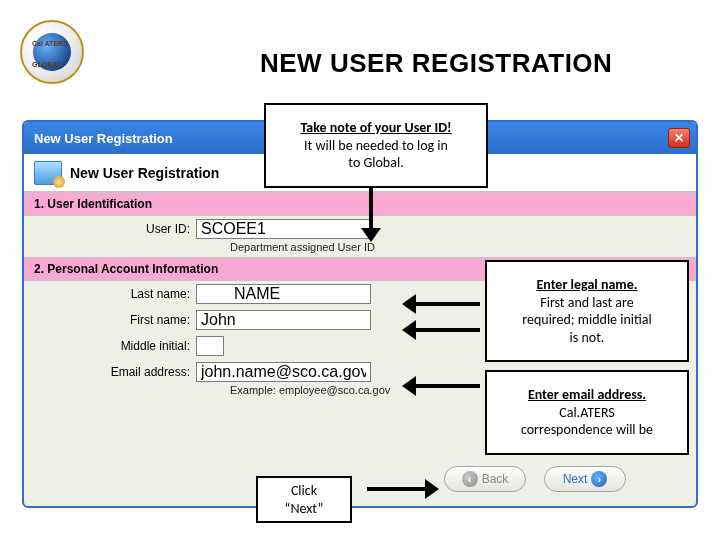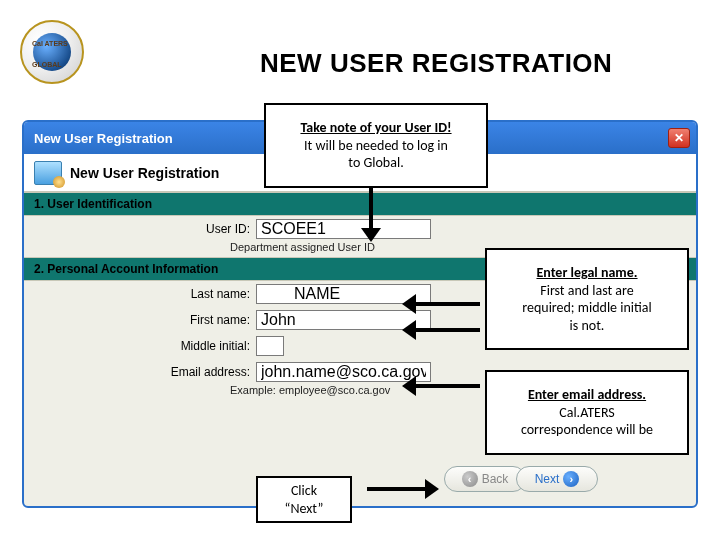--- a/index.html
+++ b/index.html
@@ -98,35 +98,35 @@
   }
   .subheader-icon::after{
     content:'';
     position:absolute; right:-4px; bottom:-4px;
     width:12px;height:12px;border-radius:50%;
     background:radial-gradient(circle,#ffe090,#d09020);
   }
   .subheader-title { font-size: 14px; font-weight: bold; }
 
   .section-header {
-    background: #0f766e;
+    background: #f9a8d4;
     padding: 4px 10px;
     font-weight: bold;
     font-size: 12px;
     border-bottom: 1px solid #c8c8b8;
     border-top: 1px solid #c8c8b8;
   }
   .field-row {
     display: flex;
     align-items: center;
     padding: 3px 0;
     font-size: 12px;
   }
   .field-label {
-    width: 232px;
+    width: 172px;
     text-align: right;
     padding-right: 6px;
   }
   .field-input {
     height: 20px;
     border: 1px solid #7a7a7a;
     background: #fff;
     font-size: 16px;
     padding: 0 4px;
     font-family: inherit;
@@ -148,42 +148,42 @@
     border: 1px solid #9aa;
     background: linear-gradient(to bottom, #fdfdfb, #e6e6de);
     display: flex;
     align-items: center;
     justify-content: center;
     gap: 4px;
     font-size: 12px;
     cursor: pointer;
   }
   .nav-btn.back { left: 420px; color:#888; }
-  .nav-btn.next { left: 492px; color:#2a6fc9; font-weight:500; }
+  .nav-btn.next { left: 520px; color:#2a6fc9; font-weight:500; }
   .arrow-circle {
     width:16px;height:16px;border-radius:50%;
     background:radial-gradient(circle at 35% 35%,#6ab0ff,#1a60c0);
     color:#fff;display:flex;align-items:center;justify-content:center;
     font-size:11px;font-weight:bold;
   }
   .arrow-circle.grey{ background:radial-gradient(circle at 35% 35%,#ccc,#888); }
 
   .callout {
     position: absolute;
     background: #fff;
     border: 2px solid #000;
     padding: 14px 10px;
     text-align: center;
     font-family: Calibri, Arial, sans-serif;
     font-size: 14px;
     line-height: 1.25;
   }
   .callout .u { text-decoration: underline; font-weight:bold; }
   .callout-userid { top: 103px; left: 264px; width: 224px; z-index:5;}
-  .callout-legal  { top: 248px; left: 485px; width: 204px; }
+  .callout-legal  { top: 260px; left: 485px; width: 204px; }
   .callout-email  { top: 370px; left: 485px; width: 204px; }
   .callout-next   { top: 476px; left: 256px; width: 96px; padding:4px 14px; }
   .arrow-down-line {
     position:absolute; top:175px; left:369px;
     width:4px; height:55px; background:#000;
   }
   .arrow-down-head {
     position:absolute; top:228px; left:361px;
     width:0;height:0;
     border-left:10px solid transparent;

